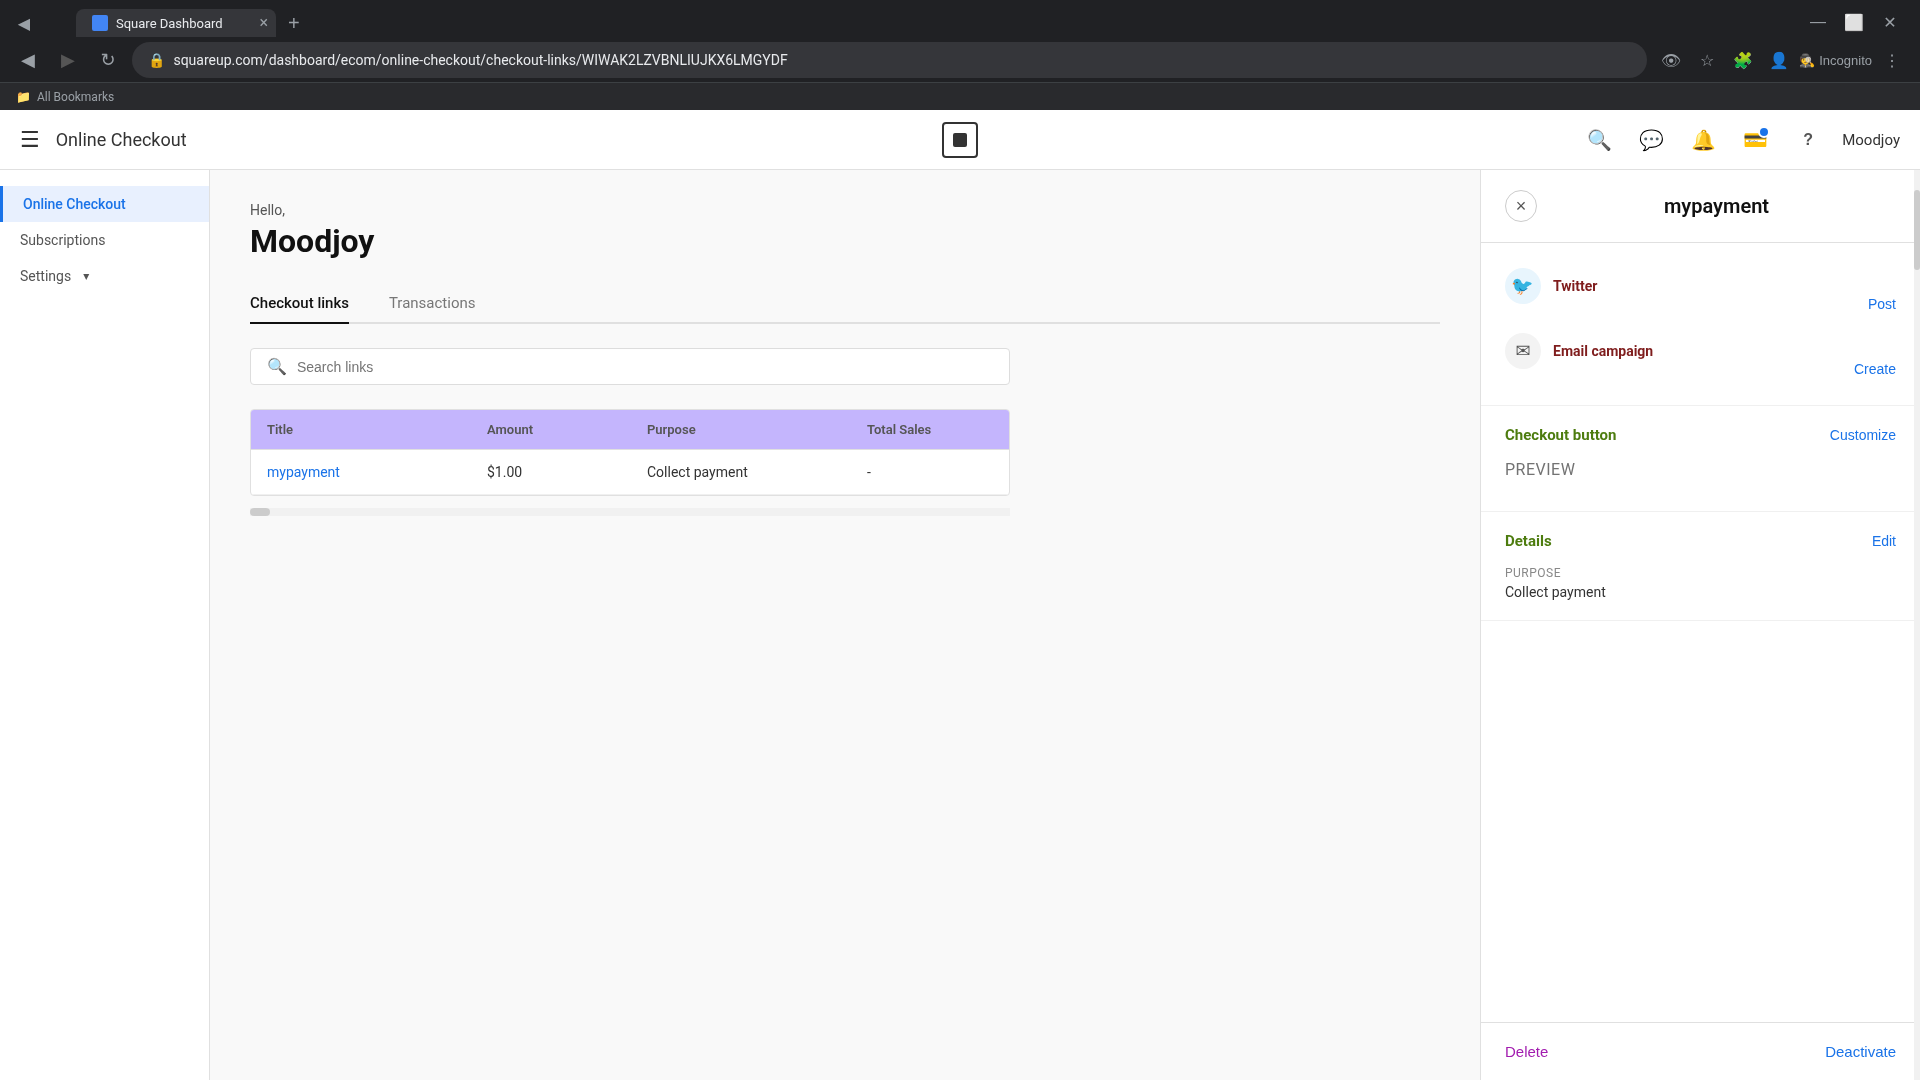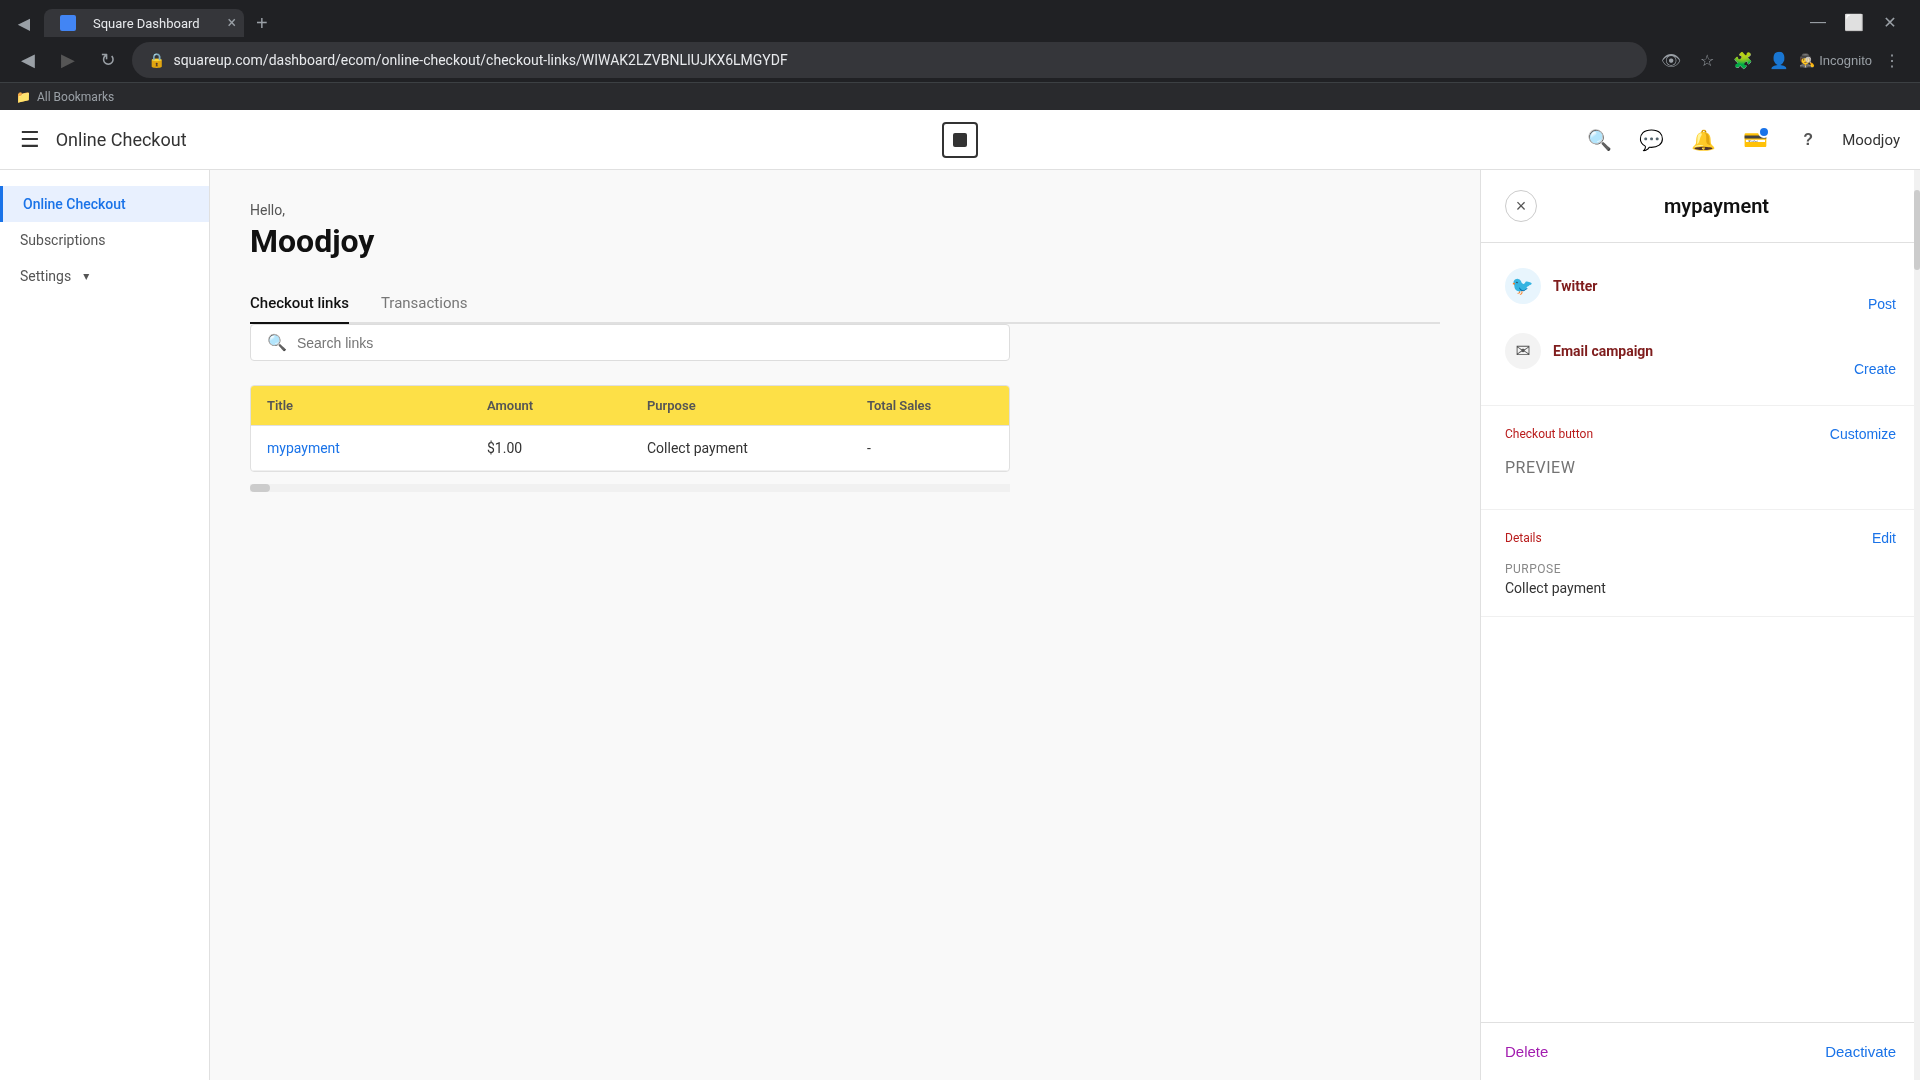--- a/index.html
+++ b/index.html
@@ -18,23 +18,24 @@
       gap: 4px;
     }
     .browser-tab {
       display: flex;
       align-items: center;
       background: #35363a;
       color: #e8eaed;
       padding: 6px 16px;
       border-radius: 8px 8px 0 0;
       font-size: 13px;
-      gap: 17px;
+      gap: 8px;
       min-width: 200px;
       position: relative;
+      margin-left: 32px;
     }
     .browser-tab .tab-icon {
       width: 16px;
       height: 16px;
       background: #4285f4;
       border-radius: 2px;
       display: inline-block;
     }
     .browser-tab .tab-close {
       position: absolute;
@@ -274,21 +275,21 @@
     .content-area {
       flex: 1;
       background: #f9f9f9;
       padding: 32px 40px;
       overflow-y: auto;
     }
     .greeting { font-size: 14px; color: #555; margin-bottom: 4px; }
     .user-name { font-size: 32px; font-weight: 700; color: #111; margin-bottom: 24px; }
 
     
-    .tabs { display: flex; gap: 0; border-bottom: 2px solid #e0e0e0; }
+    .tabs { display: flex; gap: 8px; border-bottom: 2px solid #e0e0e0; margin-bottom: 24px; }
     .tab {
       padding: 10px 0;
       margin-right: 32px;
       font-size: 15px;
       cursor: pointer;
       color: #777;
       border-bottom: 2px solid transparent;
       margin-bottom: -2px;
     }
     .tab.active { color: #111; border-bottom: 2px solid #111; font-weight: 500; }
@@ -321,21 +322,21 @@
       border: 1px solid #e0e0e0;
       border-radius: 4px;
       overflow: hidden;
       width: 760px;
     }
     .table-header {
       display: grid;
       grid-template-columns: 220px 160px 220px 160px;
       padding: 12px 16px;
       border-bottom: 1px solid #e0e0e0;
-      background: #fde047;
+      background: #c4b5fd;
     }
     .table-header-cell {
       font-size: 13px;
       font-weight: 600;
       color: #555;
     }
     .table-row {
       display: grid;
       grid-template-columns: 220px 160px 220px 160px;
       padding: 14px 16px;
@@ -464,21 +465,21 @@
     .checkout-section {
       padding: 20px 24px;
       border-bottom: 1px solid #f0f0f0;
     }
     .section-header {
       display: flex;
       align-items: center;
       justify-content: space-between;
       margin-bottom: 16px;
     }
-    .section-title { font-size: 12px; font-weight: 400; color: #b91c1c; }
+    .section-title { font-size: 15px; font-weight: 700; color: #4d7c0f; }
     .section-action {
       background: transparent;
       border: none;
       color: #1a73e8;
       font-size: 14px;
       cursor: pointer;
       font-weight: 500;
     }
     .preview-label { font-size: 16px; color: #737373; text-transform: uppercase; letter-spacing: 0.5px; margin-bottom: 12px; }
     .pay-now-btn {

